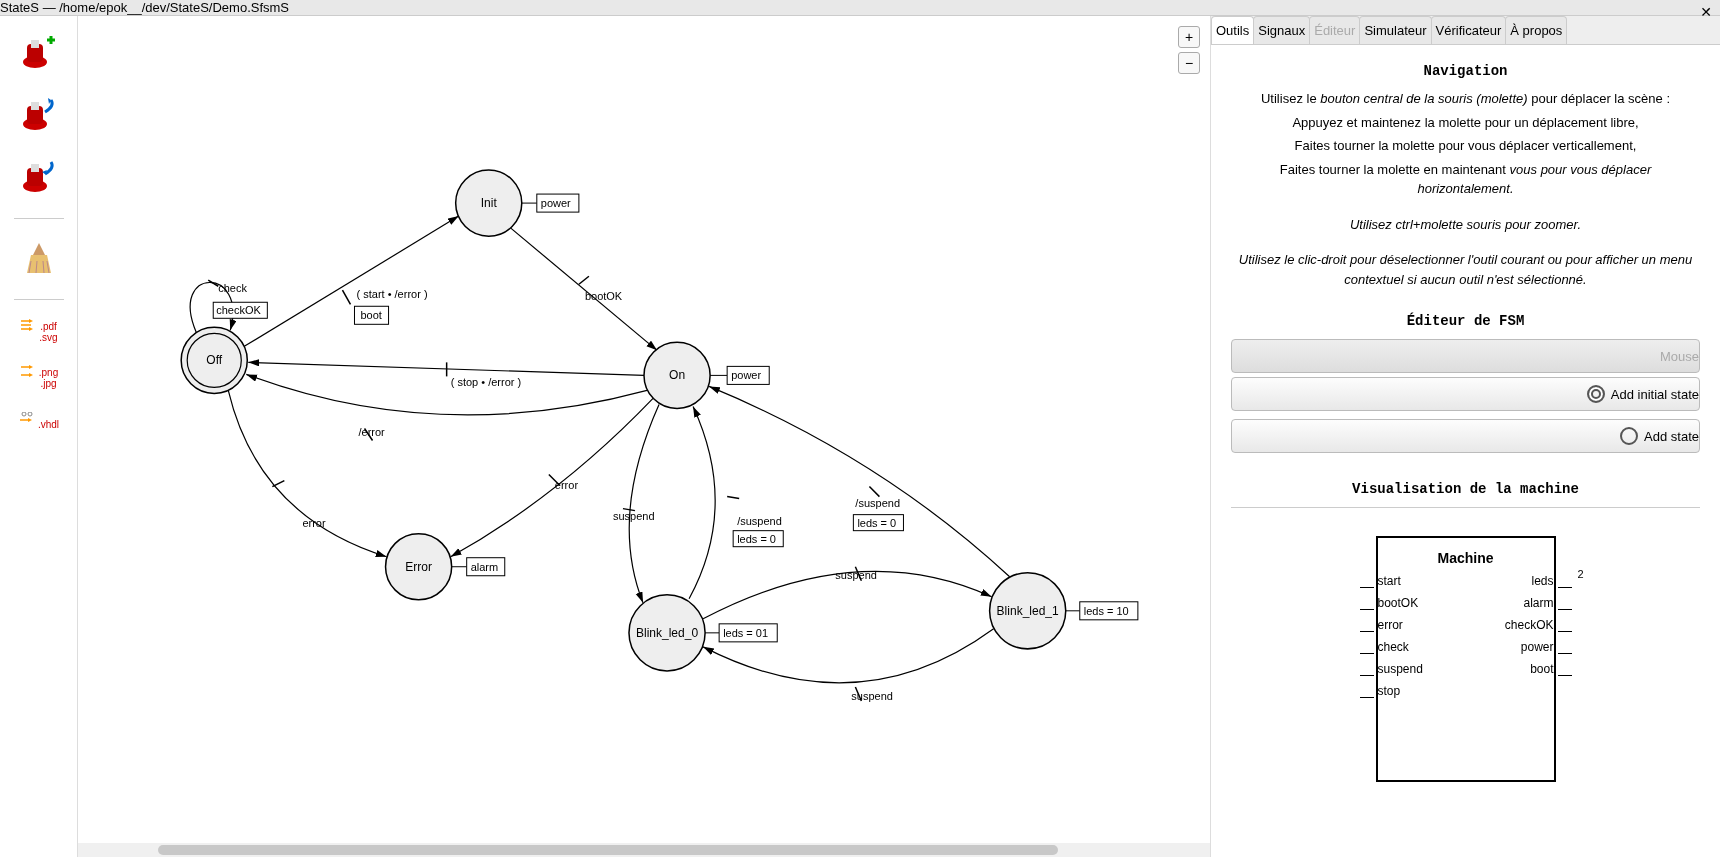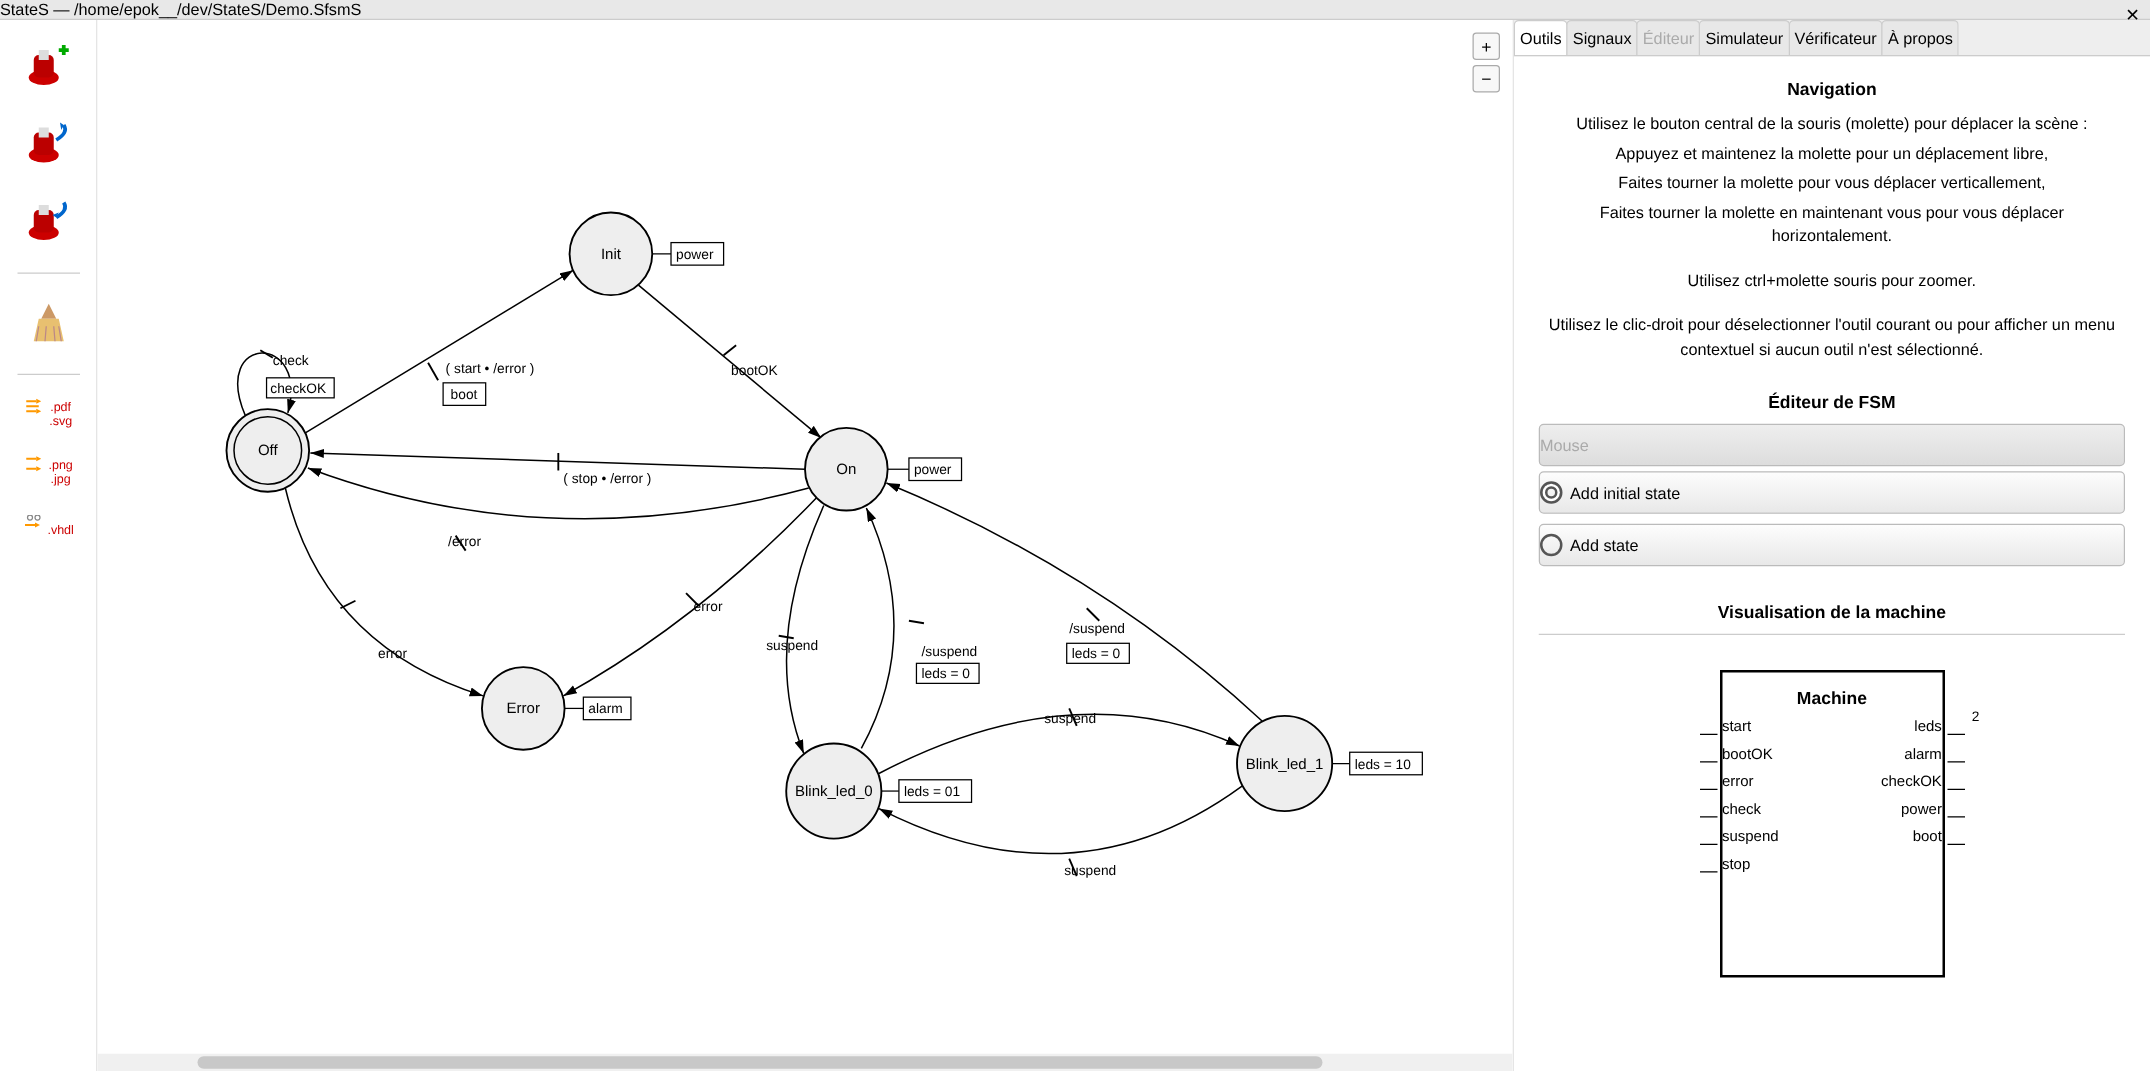--- a/index.html
+++ b/index.html
@@ -16,24 +16,24 @@
 .zoom-controls { position: absolute; top: 10px; right: 10px; display: flex; flex-direction: column; gap: 4px; }
 .zoom-btn { width: 22px; height: 22px; border: 1px solid #aaa; background: #f8f8f8; border-radius: 3px; font-size: 14px; line-height: 1; cursor: pointer; }
 .hscroll { position: absolute; left: 0; right: 0; bottom: 0; height: 14px; background: #f0f0f0; }
 .hscroll-thumb { position: absolute; left: 80px; width: 900px; height: 10px; top: 2px; background: #c8c8c8; border-radius: 5px; }
 .panel { width: 510px; background: #fff; border-left: 1px solid #ddd; display: flex; flex-direction: column; overflow: auto; }
 .tabs { display: flex; border-bottom: 1px solid #ccc; background: #eee; }
 .tab { padding: 6px 4px; border: 1px solid #ccc; border-bottom: none; margin-right: -1px; background: #e8e8e8; cursor: pointer; font-size: 13px; border-top-left-radius: 4px; border-top-right-radius: 4px; }
 .tab.active { background: #fff; }
 .tab.disabled { color: #aaa; }
 .panel-body { padding: 12px 20px; text-align: center; }
-.panel-body h3 { font-size: 14px; margin: 6px 0 10px; }
+.panel-body h3 { font-size: 14px; margin: 6px 0 10px; font-family: Liberation Mono, monospace; }
 .panel-body p { font-size: 13px; line-height: 1.5; margin: 4px 0; }
-.em { }
-.fsm-btn { display: flex; align-items: center; justify-content: flex-start; height: 34px; border: 1px solid #bbb; border-radius: 4px; background: linear-gradient(#fdfdfd,#e8e8e8); margin: 4px 0; cursor: pointer; font-size: 13px; gap: 6px; }
+.em { font-style: italic; }
+.fsm-btn { display: flex; align-items: center; justify-content: flex-end; height: 34px; border: 1px solid #bbb; border-radius: 4px; background: linear-gradient(#fdfdfd,#e8e8e8); margin: 4px 0; cursor: pointer; font-size: 13px; gap: 6px; }
 .fsm-btn.disabled { color: #aaa; background: linear-gradient(#eee,#ddd); }
 .fsm-btn-row { display: flex; gap: 8px; }
 .fsm-btn-row .fsm-btn { flex: 1; }
 .machine-box { border: 2px solid #000; margin: 20px auto 0; width: 180px; position: relative; padding: 12px 0 16px; }
 .machine-title { text-align: center; font-weight: bold; font-size: 14px; margin-bottom: 8px; }
 .mio { position: relative; height: 190px; }
 .mio-left, .mio-right { position: absolute; top: 0; display: flex; flex-direction: column; gap: 8px; font-size: 12px; }
 .mio-left { left: -4px; align-items: flex-start; }
 .mio-right { right: -4px; align-items: flex-end; }
 .mio-item { display: flex; align-items: flex-end; gap: 4px; }

